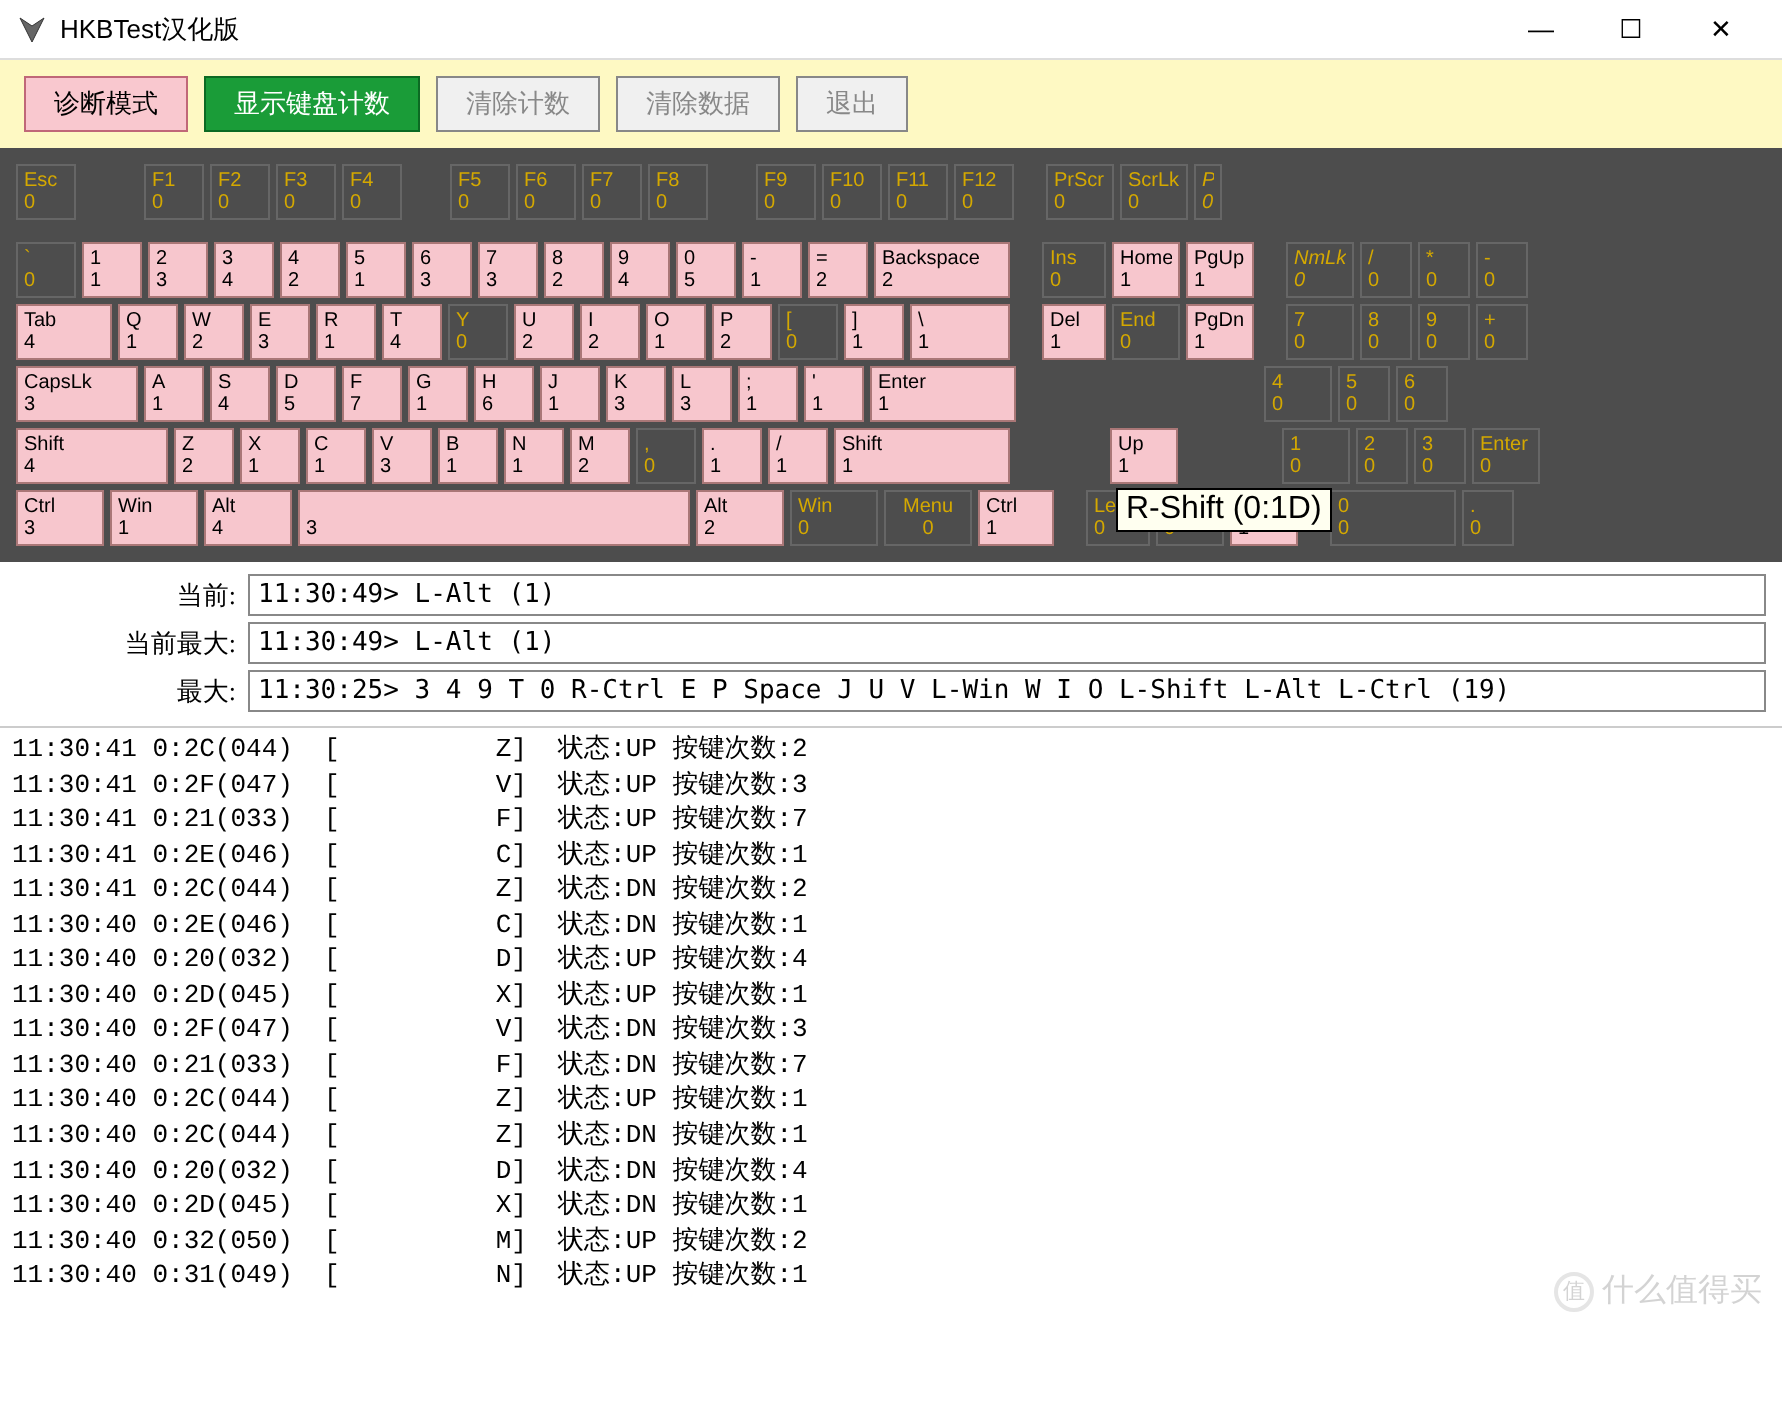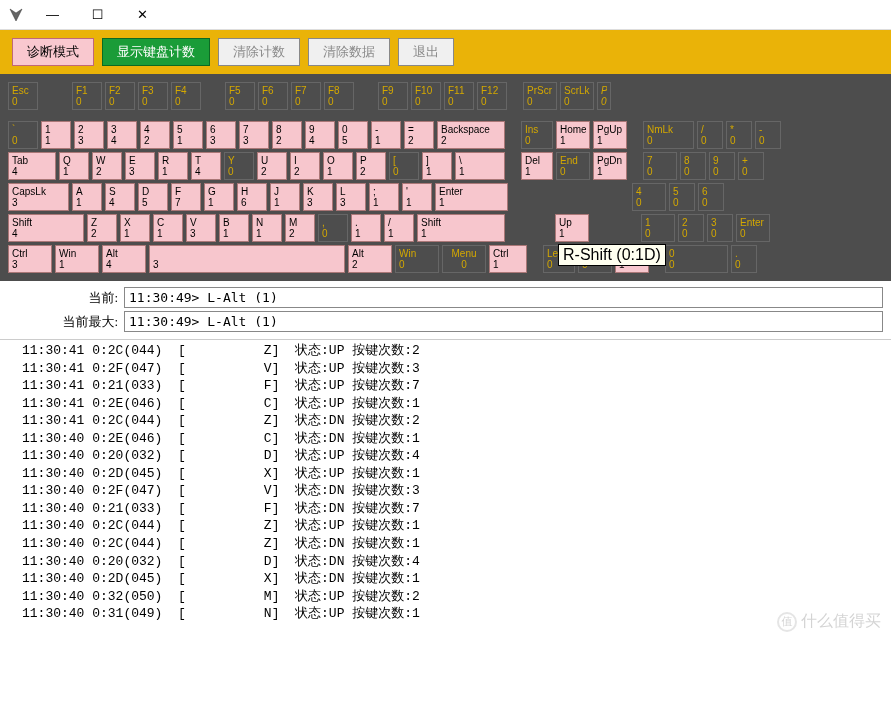--- a/index.html
+++ b/index.html
@@ -1,51 +1,52 @@
 <!DOCTYPE html>
 <html><head>
 <meta charset="utf-8">
 <style>
 * { box-sizing: border-box; margin: 0; padding: 0; }
 body { font-family: "Microsoft YaHei", Arial, sans-serif; font-size: 12px; background: #fff; width: 891px; }
 .titlebar { display: flex; align-items: center; height: 30px; padding: 0 8px; border-bottom: 1px solid #ddd; }
 .titlebar .icon { width: 16px; height: 16px; margin-right: 6px; display: inline-flex; }
 .titlebar .title { flex: 1; font-size: 13px; }
 .titlebar .winbtn { width: 45px; height: 30px; display: flex; align-items: center; justify-content: center; font-size: 13px; }
-.toolbar { display: flex; gap: 8px; padding: 8px 12px; background: #eab308; }
+.toolbar { display: flex; gap: 8px; padding: 8px 12px; background: #fef9c3; }
 .btn { padding: 4px 14px; border: 1px solid #888; font-size: 13px; cursor: pointer; background: #f0f0f0; color: #888; }
 .btn.pink { background: #f9c8cf; border: 1px solid #c06878; color: #000; }
 .btn.green { background: #1a9c38; color: #fff; border: 1px solid #0c6a23; }
 .kbdwrap { background: #4d4d4d; padding: 8px; }
 .kbd { display: flex; flex-direction: column; gap: 3px; }
 .row { display: flex; gap: 3px; }
 .key { background: #4d4d4d; color: #d4a800; font-size: 10px; line-height: 1.1; padding: 2px 3px; display: flex; flex-direction: column; justify-content: space-between; height: 28px; border: 1px solid #666; }
 .key .kl { white-space: nowrap; overflow: hidden; }
 .key .kc { white-space: nowrap; }
 .key.pk { background: #f7c6cd; color: #000; border: 1px solid #a77; }
 .sp { flex-shrink: 0; }
 .info { padding: 6px 8px 4px; }
 .inforow { display: flex; align-items: center; margin-bottom: 3px; }
 .inforow .lbl { width: 116px; text-align: right; padding-right: 6px; font-size: 13px; font-family: SimSun, serif; }
 .inforow input { flex: 1; border: 1px solid #888; padding: 2px 4px; font-family: Consolas, monospace; font-size: 13px; background: #fff; }
 .logwrap { position: relative; border-top: 1px solid #ccc; }
-.log { font-family: Consolas, "Courier New", monospace; font-size: 13px; padding: 2px 6px; height: 300px; overflow-y: scroll; white-space: pre; line-height: 1.35; margin-left: 16px; }
+.log { font-family: Consolas, "Courier New", monospace; font-size: 13px; padding: 2px 6px; height: 300px; overflow-y: scroll; white-space: pre; line-height: 1.35; }
 .tooltip { position: absolute; background: #fffff0; border: 1px solid #000; padding: 1px 4px; font-size: 16px; z-index: 10; }
 .watermark { position: absolute; right: 10px; bottom: 8px; opacity: 0.25; font-size: 16px; color: #555; display:flex; align-items:center; gap:4px;}
 .watermark .wmicon { width:20px; height:20px; border:2px solid #999; border-radius:50%; display:flex; align-items:center; justify-content:center; font-size:11px;}
 </style>
 </head>
 <body>
 
 <div class="titlebar">
   <span class="icon">
     <svg viewBox="0 0 16 16">
         <path d="M2 2L8 14L14 2L8 6Z" fill="#666" stroke="#333" stroke-width="0.5"></path>
       </svg>
   </span>
+  <span class="title">HKBTest汉化版</span>
   <div class="winbtn">—</div>
   <div class="winbtn">☐</div>
   <div class="winbtn close">✕</div>
 </div>
 
 <div class="toolbar">
   <button class="btn pink">诊断模式</button>
   <button class="btn green">显示键盘计数</button>
   <button class="btn">清除计数</button>
   <button class="btn">清除数据</button>
@@ -188,21 +189,21 @@
         </div>
         <div class="key pk" style="width: 34px;">
           <span class="kl">Home</span>
           <span class="kc">1</span>
         </div>
         <div class="key pk" style="width: 34px;">
           <span class="kl">PgUp</span>
           <span class="kc">1</span>
         </div>
         <div class="sp" style="width: 10px;"></div>
-        <div class="key" style="width: 51px;">
+        <div class="key" style="width: 34px; font-style: italic;">
           <span class="kl">NmLk</span>
           <span class="kc">0</span>
         </div>
         <div class="key" style="width: 26px;">
           <span class="kl">/</span>
           <span class="kc">0</span>
         </div>
         <div class="key" style="width: 26px;">
           <span class="kl">*</span>
           <span class="kc">0</span>
@@ -500,20 +501,24 @@
 </div>
 
 <div class="info">
   <div class="inforow">
     <span class="lbl">当前:</span>
     <input readonly="" value="11:30:49&gt; L-Alt (1)" style="">
   </div>
   <div class="inforow">
     <span class="lbl">当前最大:</span>
     <input readonly="" value="11:30:49&gt; L-Alt (1)" style="">
+  </div>
+  <div class="inforow">
+    <span class="lbl">最大:</span>
+    <input readonly="" value="11:30:25&gt; 3 4 9 T 0 R-Ctrl E P Space J U V L-Win W I O L-Shift L-Alt L-Ctrl (19)" style="">
   </div>
 </div>
 
 <div class="logwrap">
   <div class="log" id="log">11:30:41 0:2C(044)  [          Z]  状态:UP 按键次数:2
 11:30:41 0:2F(047)  [          V]  状态:UP 按键次数:3
 11:30:41 0:21(033)  [          F]  状态:UP 按键次数:7
 11:30:41 0:2E(046)  [          C]  状态:UP 按键次数:1
 11:30:41 0:2C(044)  [          Z]  状态:DN 按键次数:2
 11:30:40 0:2E(046)  [          C]  状态:DN 按键次数:1

